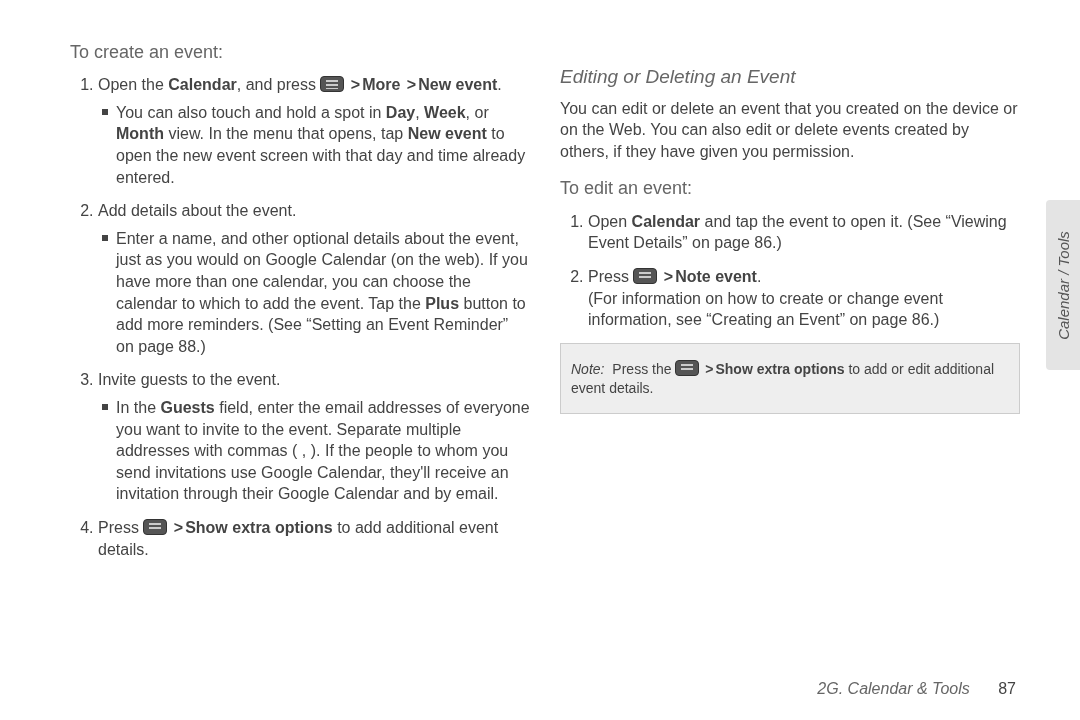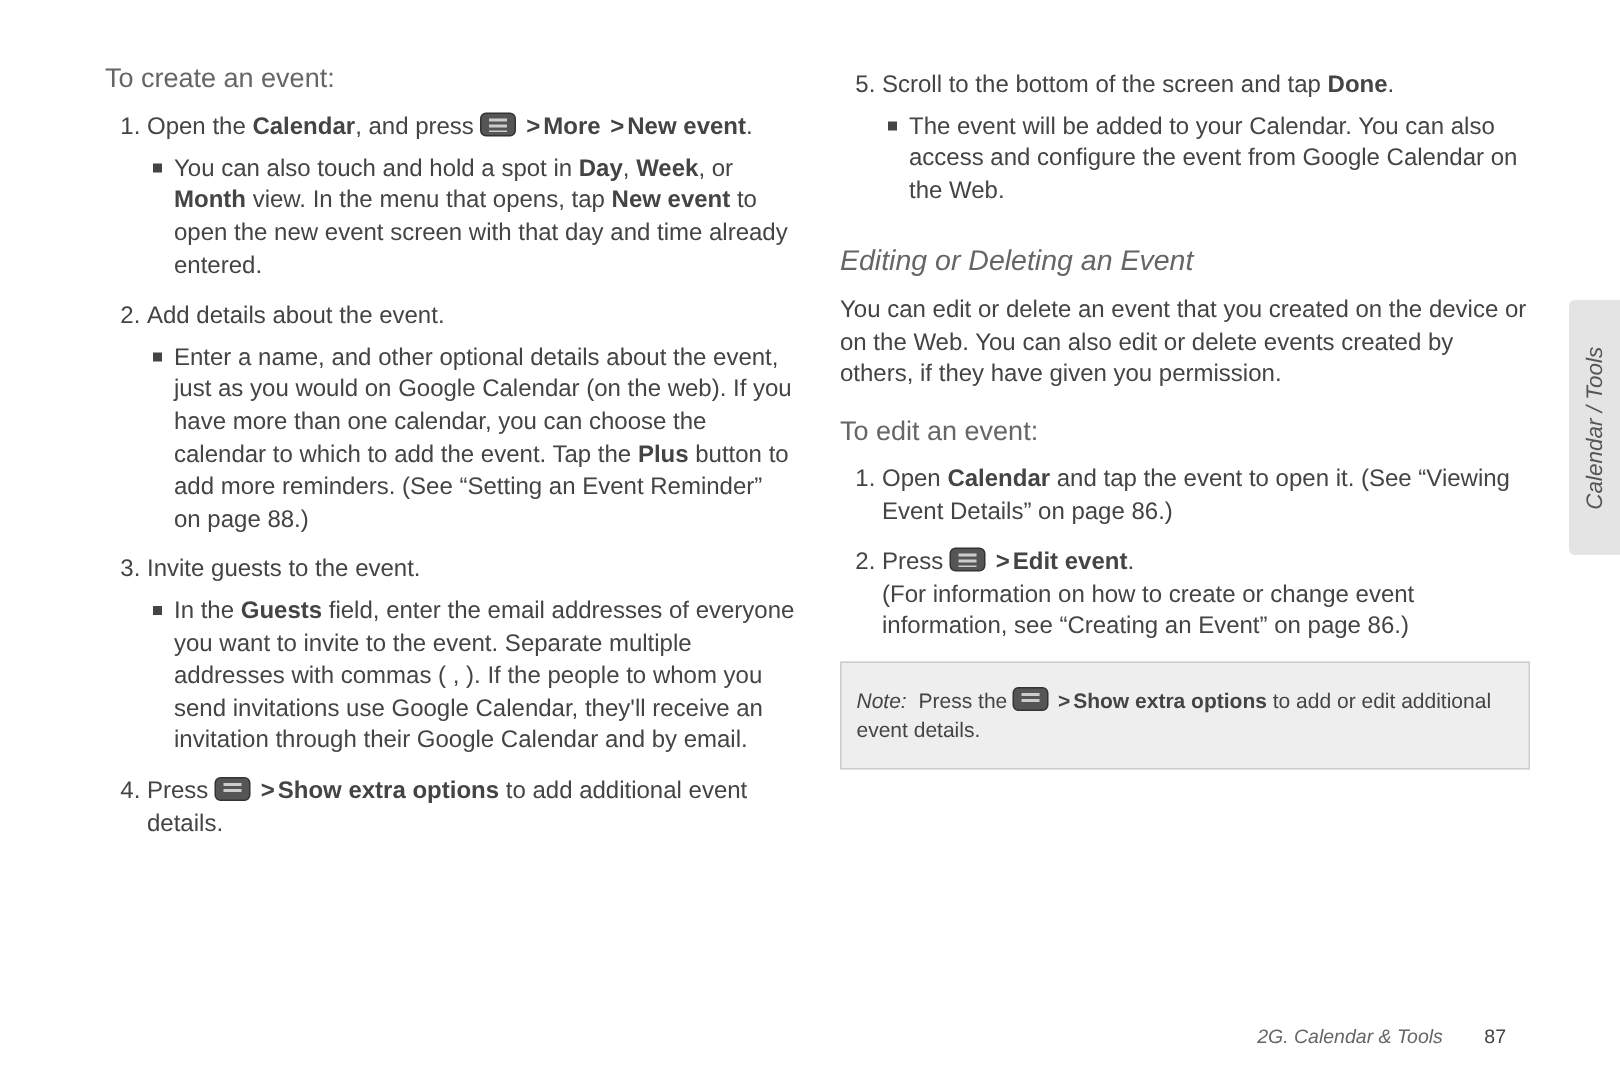--- a/index.html
+++ b/index.html
@@ -94,25 +94,25 @@
   .note{
     background:var(--notebg);
     border:1px solid var(--notebord);
     padding:16px 10px;
     margin:10px 0 12px 0;
     font-size:14px;
   }
   .note .nlabel{font-style:italic;padding-right:4px;}
   .footer{
     position:absolute;
-    right:76px;
+    right:64px;
     bottom:22px;
     color:var(--head);
     font-style:italic;
-    font-size:13px;
+    font-size:16px;
   }
   .footer .pn{
     font-style:normal;
     padding-left:24px;
     color:var(--txt);
   }
   .side-tab{
     position:absolute;
     right:0;
     top:200px;
@@ -169,41 +169,33 @@
       </li>
       <li>
         <span>Press </span>
         <span class="menu-key"></span>
         <span class="gt">&gt;</span><b>Show extra options</b><span> to add additional event details.</span>
       </li>
     </ol>
   </div>
 
   <div class="col">
-    <ol start="5">
-      <li>
-        <span>Scroll to the bottom of the screen and tap </span><b>Done</b><span>.</span>
-        <ul class="sub">
-          <li><span>The event will be added to your Calendar. You can also access and configure the event from Google Calendar on the Web.</span></li>
-        </ul>
-      </li>
-    </ol>
 
     <h2 class="sec">Editing or Deleting an Event</h2>
     <p class="para">You can edit or delete an event that you created on the device or on the Web. You can also edit or delete events created by others, if they have given you permission.</p>
 
     <p class="lead">To edit an event:</p>
     <ol>
       <li>
         <span>Open </span><b>Calendar</b><span> and tap the event to open it. (See “Viewing Event Details” on page 86.)</span>
       </li>
       <li>
         <span>Press </span>
         <span class="menu-key"></span>
-        <span class="gt">&gt;</span><b>Edit event</b><span>.</span><br>
+        <span class="gt">&gt;</span><b>Note event</b><span>.</span><br>
         <span>(For information on how to create or change event information, see “Creating an Event” on page 86.)</span>
       </li>
     </ol>
 
     <div class="note">
       <span class="nlabel">Note:</span>
       <span>Press the </span>
       <span class="menu-key"></span>
       <span class="gt">&gt;</span><b>Show extra options</b>
       <span> to add or edit additional event details.</span>

